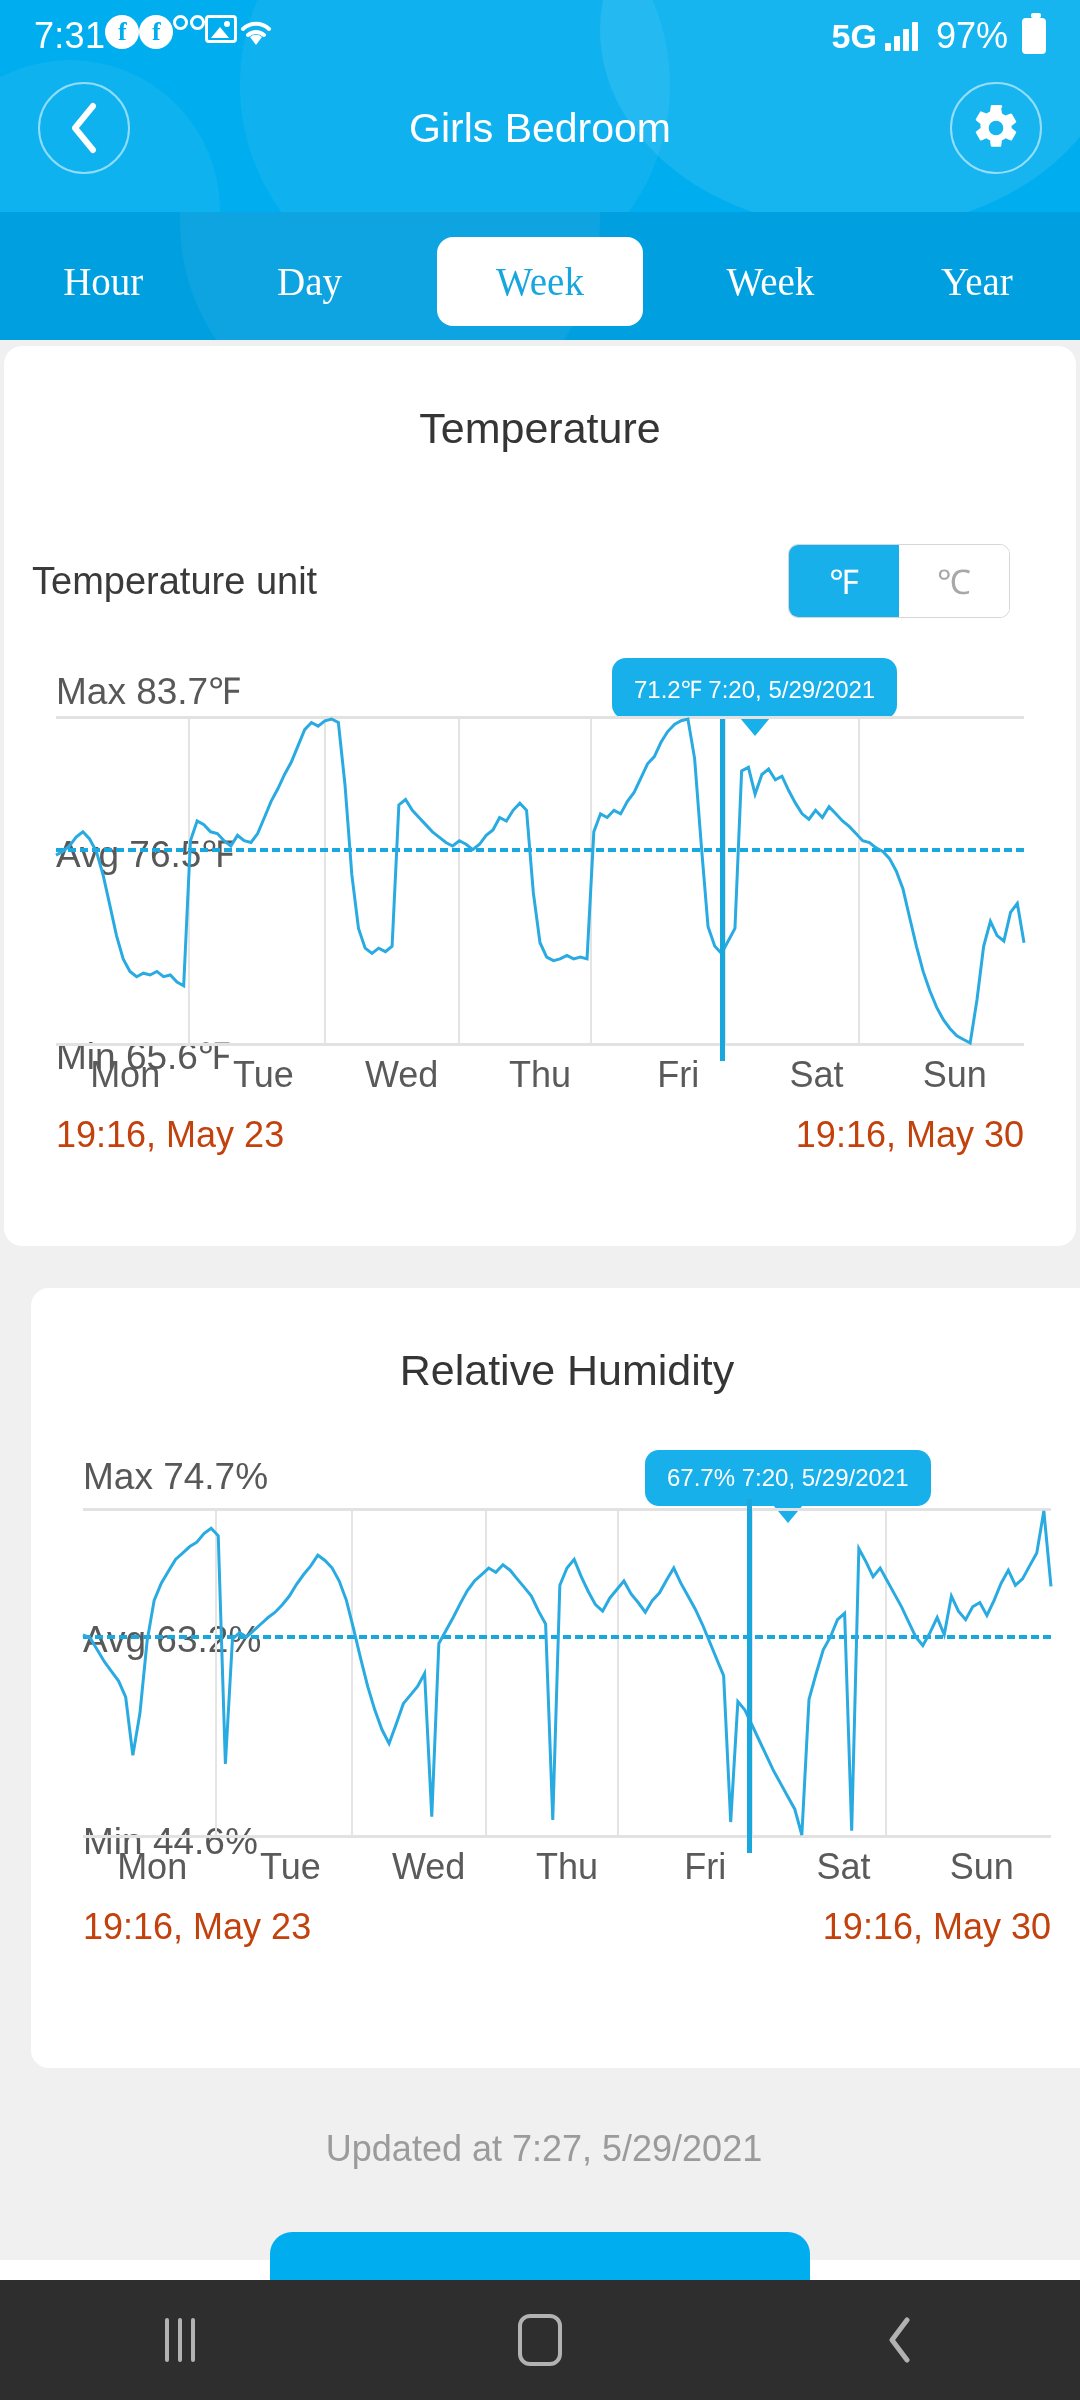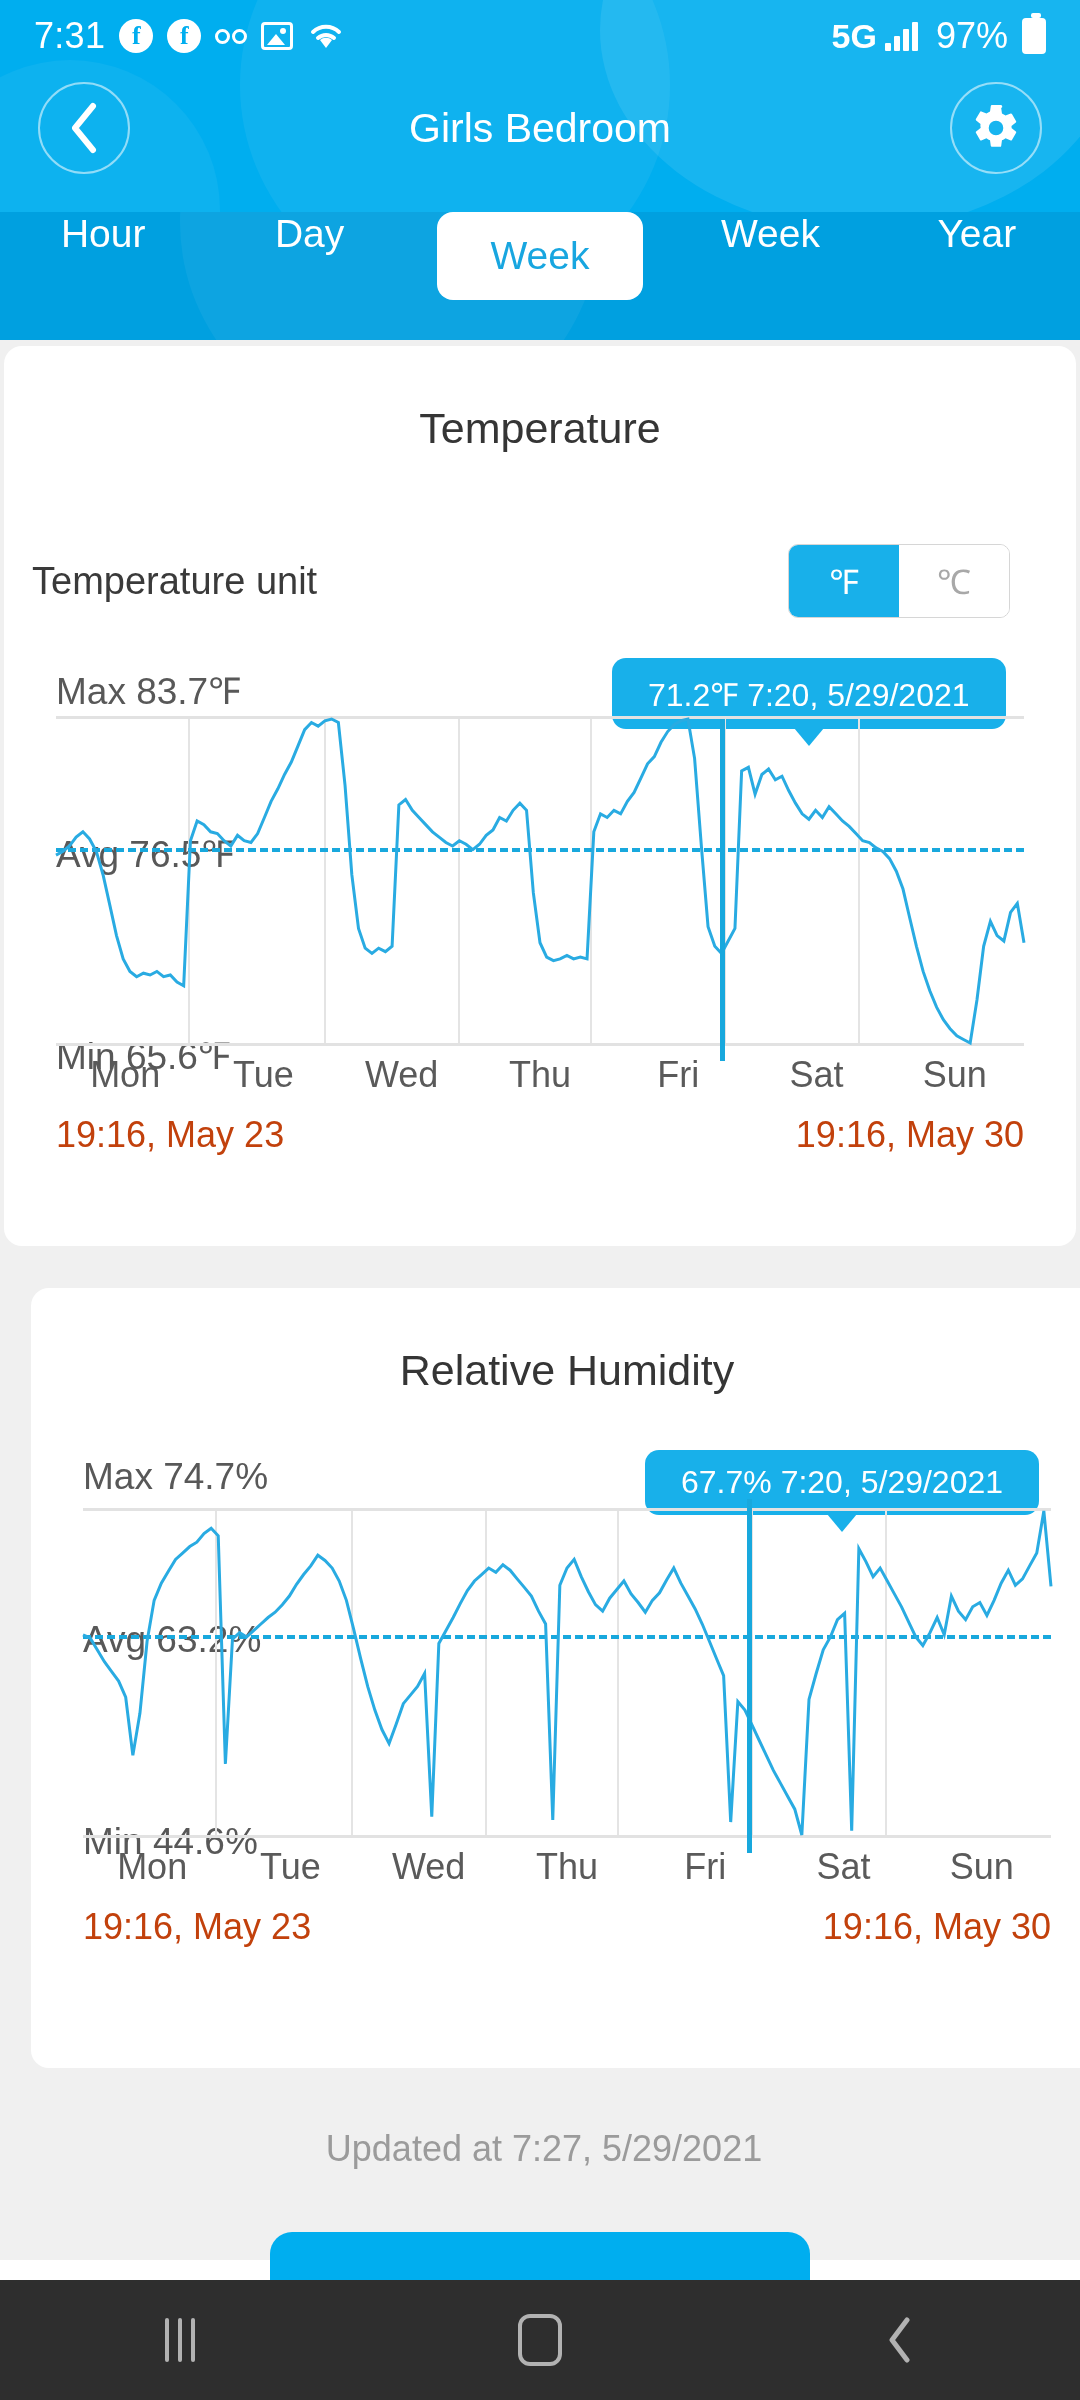--- a/index.html
+++ b/index.html
@@ -25,21 +25,21 @@
   .blob-a { width:430px; height:430px; left:240px; top:-130px; }
   .blob-b { width:520px; height:400px; left:600px; top:-170px; background:rgba(255,255,255,0.09); }
   .blob-c { width:300px; height:300px; left:-80px; top:60px; background:rgba(255,255,255,0.05); }
 
   
   #status-bar {
     position:absolute; left:0; top:0; width:1080px; height:72px;
     display:flex; align-items:center; padding:0 34px; color:#fff;
   }
   #status-time { font-size:36px; letter-spacing:.3px; }
-  .status-left { display:flex; align-items:center; gap:14px; }
+  .status-left { display:flex; align-items:flex-start; }
   .status-right { margin-left:auto; display:flex; align-items:center; gap:8px; }
   .fb-icon {
     width:34px;height:34px;border-radius:50%;background:#fff;
     display:flex;align-items:center;justify-content:center;
     color:#00aeef;font-weight:bold;font-size:26px;line-height:1;
     font-family:"Liberation Serif", serif;
   }
   .vm-icon { display:flex; gap:2px; }
   .vm-icon i {
     width:15px;height:15px;border:3px solid #fff;border-radius:50%;
@@ -83,22 +83,23 @@
   }
   #back-button { margin-left:38px; }
   #settings-button { margin-right:38px; }
   #page-title {
     flex:1; text-align:center; color:#fff; font-size:41px;
   }
 
   
   #period-tabs {
     position:absolute; left:0; top:212px; width:1080px; height:138px;
-    background:#00a0e0; display:flex; align-items:flex-start;
+    background:#00a0e0; display:flex; align-items:center;
     overflow:hidden;
+    font-family:Liberation Serif, serif;
   }
   .tabs-blob {
     position:absolute; border-radius:50%; background:rgba(255,255,255,0.05);
   }
   .tab {
     flex:1; text-align:center; color:#ffffff; font-size:39px;
     position:relative; z-index:2;
   }
   .tab.active {
     color:#18a6e0; background:#ffffff; border-radius:16px;
@@ -160,21 +161,21 @@
   #temp-max { left:52px; top:18px; }
   #temp-avg { left:52px; top:181px; }
   #temp-min { left:52px; top:383px; }
   #hum-max  { left:52px; top:18px; }
   #hum-avg  { left:52px; top:181px; }
   #hum-min  { left:52px; top:383px; }
 
   
   .tooltip {
     position:absolute; background:#18b0ea; color:#fff;
-    border-radius:14px; padding:14px 36px; font-size:32px; white-space:nowrap;
+    border-radius:14px; padding:14px 22px; font-size:24px; white-space:nowrap;
   }
   .tooltip::after {
     content:""; position:absolute; bottom:-17px; left:50%;
     margin-left:-15px; width:0;height:0;
     border-left:15px solid transparent; border-right:15px solid transparent;
     border-top:18px solid #18b0ea;
   }
   #temp-tooltip { left:608px; top:12px; }
   #hum-tooltip  { left:614px; top:12px; }
 

